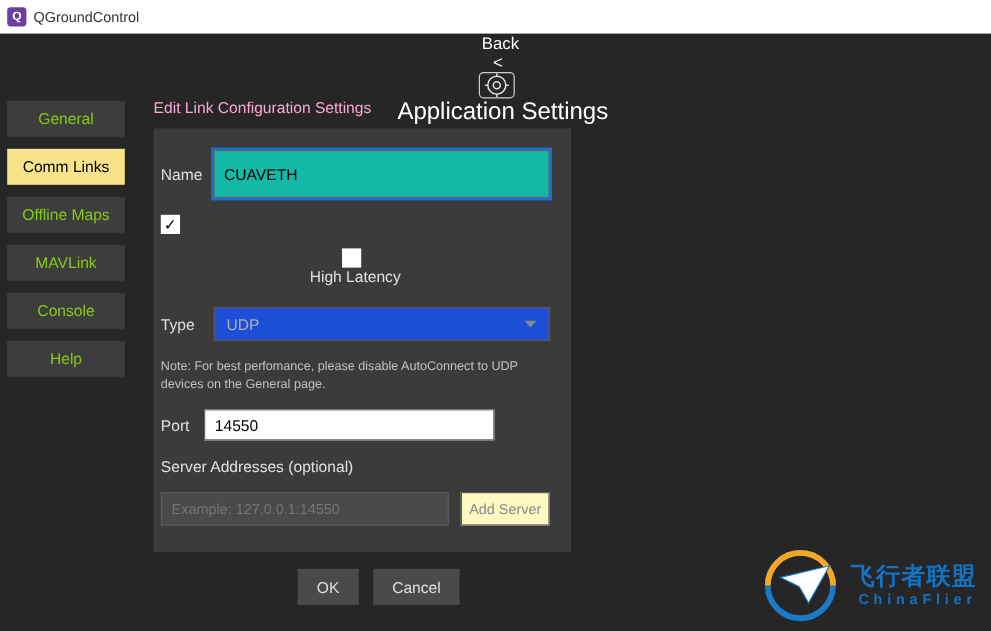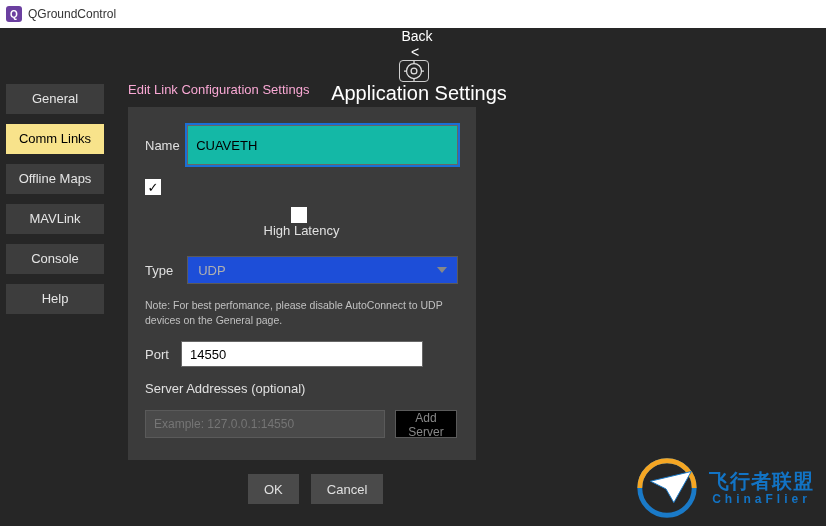--- a/index.html
+++ b/index.html
@@ -27,27 +27,27 @@
   .lt { font-size: 14px; margin-right: 8px; }
   .gear-box {
     width: 30px; height: 30px; border: 1.5px solid #cfcfcf; border-radius: 4px;
     display: flex; align-items: center; justify-content: center; margin-right: 10px;
   }
   .page-title { font-size: 20px; font-weight: 400; }
   .body { display: flex; }
   .sidebar { width: 110px; padding: 6px 6px 0 6px; }
   .side-item {
     height: 30px; line-height: 30px; text-align: center; font-size: 13px;
-    color: #e5e5e5; background: #3d3d3d; margin-bottom: 10px; cursor: pointer;
+    color: #84cc16; background: #3d3d3d; margin-bottom: 10px; cursor: pointer;
   }
   .side-item.active { background: #f8e38b; color: #000; }
   .main { flex: 1; padding: 4px 0 0 18px; position: relative; }
   .section-title { color: #f9a8d4; font-size: 13px; }
   .panel {
-    width: 348px; background: #3b3b3b; margin-top: 10px; padding: 18px 18px 22px 17px;
+    width: 348px; background: #3b3b3b; margin-top: 10px; padding: 18px 18px 22px 6px;
   }
   .row { display: flex; align-items: center; margin-bottom: 14px; }
   .row-lbl { color: #e0e0e0; font-size: 13px; width: 44px; }
   .row-lbl.port { width: 36px; }
   .txt {
     height: 40px; width: 282px; background: #14b8a6; border: 1px solid #666;
     font-size: 13px; padding: 0 8px; color: #000; outline: 2px solid #1a6fd6;
   }
   .chk-row { display: flex; align-items: center; margin-bottom: 12px; }
   .chk {
@@ -66,35 +66,35 @@
     height: 26px; width: 242px; background: #fff; border: 1px solid #666;
     font-size: 13px; padding: 0 8px; color: #000;
   }
   .serv-lbl { color: #e0e0e0; font-size: 13px; margin: 6px 0 14px 0; }
   .serv-row { display: flex; gap: 10px; align-items: flex-start; }
   .serv-in {
     height: 28px; width: 240px; background: #4a4a4a; border: 1px solid #5a5a5a;
     font-size: 12px; padding: 0 8px; color: #888;
   }
   .addsrv {
-    height: 28px; width: 62px; background: #000000; border: 1px solid #5a5a5a;
+    height: 28px; width: 74px; background: #fef9c3; border: 1px solid #5a5a5a;
     color: #888; font-size: 12px;
   }
   .btnrow { display: flex; gap: 12px; margin-top: 14px; margin-left: 120px; }
   .btn {
     height: 30px; padding: 0 16px; background: #4a4a4a; color: #e0e0e0;
     border: none; font-size: 13px; cursor: pointer;
   }
   
   .wm {
     position: absolute; right: 12px; bottom: 4px; display: flex; align-items: center;
     gap: 8px;
   }
   .globe { width: 68px; height: 68px; }
-  .wm-txt { display: flex; flex-direction: column; align-items: center; line-height: 1; }
+  .wm-txt { display: flex; flex-direction: column; align-items: flex-end; line-height: 1; }
   .wm-cn { font-size: 20px; font-weight: bold; color: #1273c4; letter-spacing: 1px; }
   .wm-en { font-size: 12px; font-weight: bold; color: #1273c4; letter-spacing: 4px; margin-top: 2px; }
 </style>
 </head>
 <body>
 
 <div class="titlebar">
   <span class="appicon">Q</span>
   <span>QGroundControl</span>
 </div>

